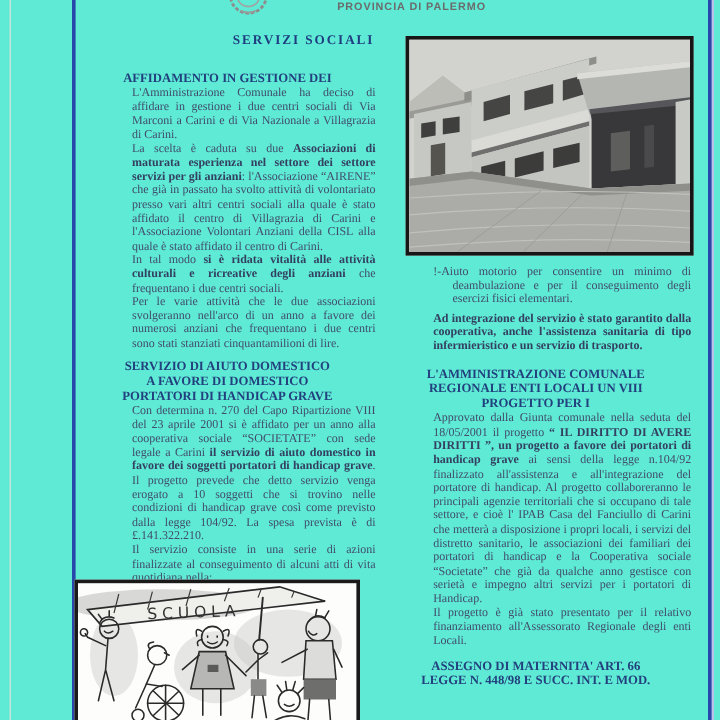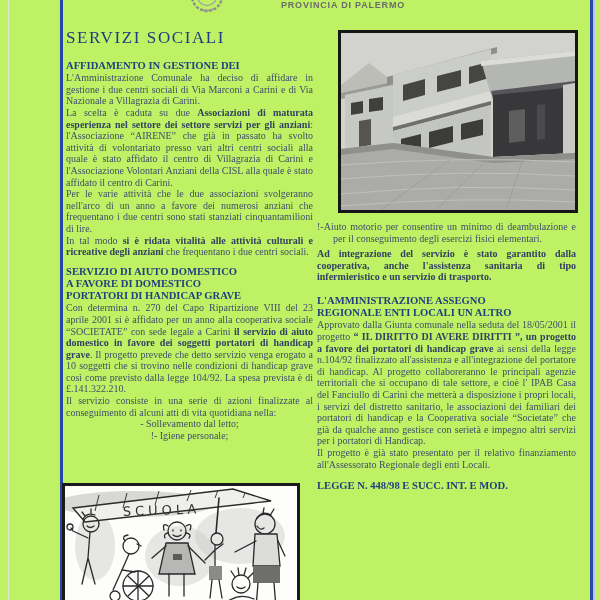--- a/index.html
+++ b/index.html
@@ -1,45 +1,45 @@
 <!DOCTYPE html>
 <html><head>
 <meta charset="utf-8">
 <style>
   html,body { margin:0; padding:0; background:#e9e9e7; }
   .page {
     position:relative; width:600px; height:600px; margin:0 auto;
-    background:#bef264; overflow:hidden;
+    background:#5eead4; overflow:hidden;
     font-family:"Liberation Serif", serif; color:#414d6b;
   }
   .crease { position:absolute; top:0; bottom:0; left:8px; width:1px; background:#e2e2df; }
   .rule { position:absolute; top:0; bottom:0; width:3px; background:#2847ab; }
   .rule-left { left:60px; }
   .rule-right { left:590px; box-shadow:2px 0 0 #b9c4e8; }
 
   .authority {
     position:absolute; left:281px; top:0;
     font-family:"Liberation Sans", sans-serif; font-weight:bold;
     font-size:9px; letter-spacing:.8px; color:#6b6b6b;
   }
   .seal { position:absolute; left:187px; top:0; width:40px; height:17px; overflow:hidden; }
 
   .section-title {
     position:absolute; left:66px; top:28px; width:246px; margin:0;
-    text-align:left; font-size:17px; font-weight:normal;
+    text-align:right; font-size:11px; font-weight:bold;
     letter-spacing:1.6px; color:#1e3d80;
   }
 
   .col-left  { position:absolute; left:66px;  top:60px;  width:247px; }
   .col-right { position:absolute; left:317px; top:221px; width:259px; }
 
   .p { margin:0; font-size:10px; line-height:11.6px; }
-  .just { text-align:justify; }
+  .just { text-align:justify;margin-left:44px; }
   .bold-run { font-weight:bold; color:#33406089; color:#334061; }
-  .head { margin:0; text-align:left; font-size:10.6px; line-height:12.2px;
+  .head { margin:0; text-align:center; font-size:10.6px; line-height:12.2px;
           font-weight:bold; color:#22407e; }
   .head .line { display:block; }
   .mt8  { margin-top:8px; }
   .mt10 { margin-top:10px; }
   .mt12 { margin-top:12px; }
   .hang { padding-left:16px; text-indent:-16px; }
   .list-item { text-align:center; }
 
   .photo-frame {
     position:absolute; left:338px; top:30px; width:234px; height:177px;
@@ -105,22 +105,22 @@
       <path d="M40,177 L110,126 M95,177 L145,128 M165,177 L182,126" stroke="#9c9c98" stroke-width="0.8"></path>
     </svg>
   </div>
 
   <div class="col-left">
     <h3 class="head">
         <span class="line">AFFIDAMENTO IN GESTIONE DEI</span>
       </h3>
     <p class="p just">L'Amministrazione Comunale ha deciso di affidare in gestione i due centri sociali di Via Marconi a Carini e di Via Nazionale a Villagrazia di Carini.</p>
     <p class="p just"><span>La scelta è caduta su due </span><b class="bold-run">Associazioni di maturata esperienza nel settore dei settore servizi per gli anziani</b><span>: l'Associazione “AIRENE” che già in passato ha svolto attività di volontariato presso vari altri centri sociali alla quale è stato affidato il centro di Villagrazia di Carini e l'Associazione Volontari Anziani della CISL alla quale è stato affidato il centro di Carini.</span></p>
+    <p class="p just"><span>In tal modo </span><b class="bold-run">si è ridata vitalità alle attività culturali e ricreative degli anziani</b><span> che frequentano i due centri sociali.</span></p>
     <p class="p just">Per le varie attività che le due associazioni svolgeranno nell'arco di un anno a favore dei numerosi anziani che frequentano i due centri sono stati stanziati cinquantamilioni di lire.</p>
-    <p class="p just"><span>In tal modo </span><b class="bold-run">si è ridata vitalità alle attività culturali e ricreative degli anziani</b><span> che frequentano i due centri sociali.</span></p>
 
     <h3 class="head mt8">
         <span class="line">SERVIZIO DI AIUTO DOMESTICO</span>
         <span class="line">A FAVORE DI DOMESTICO</span>
         <span class="line">PORTATORI DI HANDICAP GRAVE</span>
       </h3>
     <p class="p just"><span>Con determina n. 270 del Capo Ripartizione VIII del 23 aprile 2001 si è affidato per un anno alla cooperativa sociale “SOCIETATE” con sede legale a Carini </span><b class="bold-run">il servizio di aiuto domestico in favore dei soggetti portatori di handicap grave</b><span>. Il progetto prevede che detto servizio venga erogato a 10 soggetti che si trovino nelle condizioni di handicap grave così come previsto dalla legge 104/92. La spesa prevista è di £.141.322.210.</span></p>
     <p class="p just">Il servizio consiste in una serie di azioni finalizzate al conseguimento di alcuni atti di vita quotidiana nella:</p>
     <p class="p list-item">- Sollevamento dal letto;</p>
     <p class="p list-item">!- Igiene personale;</p>
@@ -171,23 +171,25 @@
         <path d="M172,101 q4,3 8,0 M163,115 q13,-8 26,-2"></path>
       </g>
     </svg>
   </div>
 
   <div class="col-right">
     <p class="p just hang">!-Aiuto motorio per consentire un minimo di deambulazione e per il conseguimento degli esercizi fisici elementari.</p>
     <p class="p just bold-run" style="margin-top:4px">Ad integrazione del servizio è stato garantito dalla cooperativa, anche l'assistenza sanitaria di tipo infermieristico e un servizio di trasporto.</p>
 
     <h3 class="head mt12">
-        <span class="line">L'AMMINISTRAZIONE ASSEGNO</span>
-        <span class="line">REGIONALE ENTI LOCALI UN ALTRO</span>
+        <span class="line">L'AMMINISTRAZIONE COMUNALE</span>
+        <span class="line">REGIONALE ENTI LOCALI UN VIII</span>
+        <span class="line">PROGETTO PER I</span>
       </h3>
     <p class="p just"><span>Approvato dalla Giunta comunale nella seduta del 18/05/2001 il progetto </span><b class="bold-run">“ IL DIRITTO DI AVERE DIRITTI ”, un progetto a favore dei portatori di handicap grave</b><span> ai sensi della legge n.104/92 finalizzato all'assistenza e all'integrazione del portatore di handicap. Al progetto collaboreranno le principali agenzie territoriali che si occupano di tale settore, e cioè l' IPAB Casa del Fanciullo di Carini che metterà a disposizione i propri locali, i servizi del distretto sanitario, le associazioni dei familiari dei portatori di handicap e la Cooperativa sociale “Societate” che già da qualche anno gestisce con serietà e impegno altri servizi per i portatori di Handicap.</span></p>
     <p class="p just">Il progetto è già stato presentato per il relativo finanziamento all'Assessorato Regionale degli enti Locali.</p>
 
     <h3 class="head mt10">
+        <span class="line">ASSEGNO DI MATERNITA' ART. 66</span>
         <span class="line">LEGGE N. 448/98 E SUCC. INT. E MOD.</span>
       </h3>
   </div>
 </div>
 
 </body></html>

